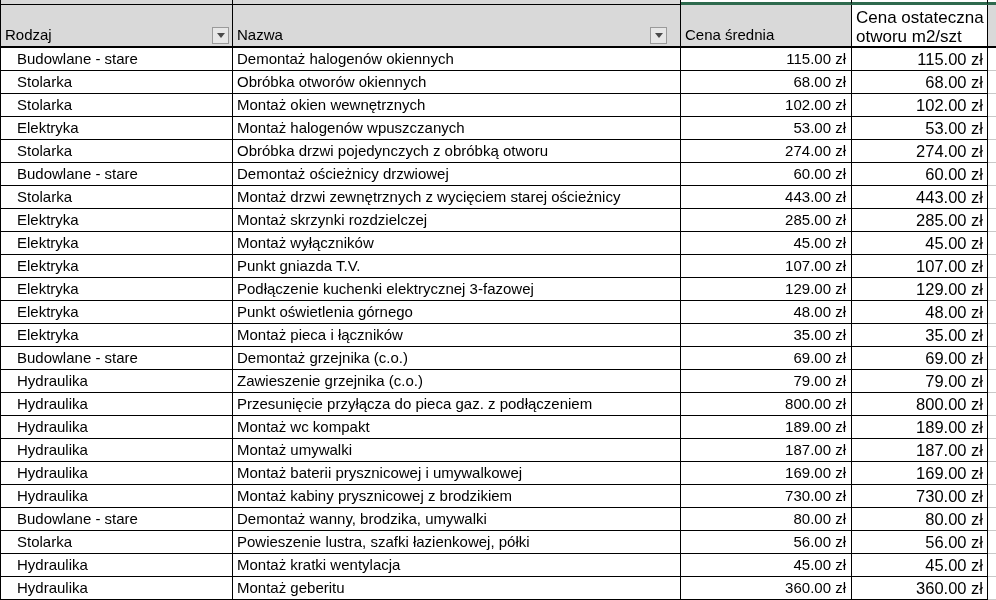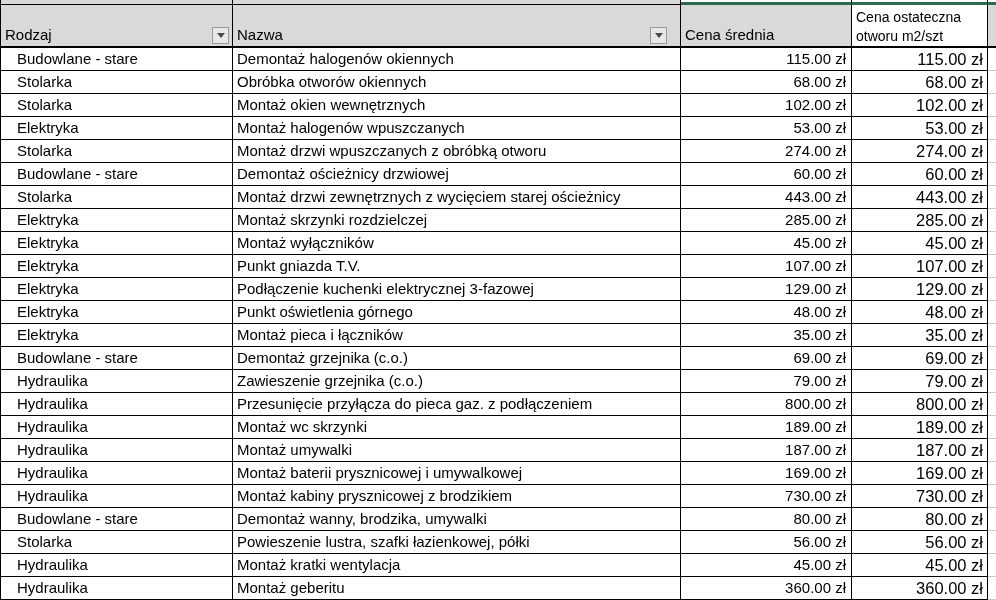--- a/index.html
+++ b/index.html
@@ -38,21 +38,21 @@
   .header .col-d { background:#ffffff; }
   .header .col-a { border-left:1px solid #000; border-right:1px solid #000; }
   .header .col-b { border-right:1px solid #000; }
   .header .col-c { border-right:1px solid #000; }
   .header .col-d { border-right:1px solid #000; }
   .header-label {
     position:absolute; left:4px; bottom:3px;
   }
   .header-twoline {
     position:absolute; left:4px; top:3px;
-    line-height:19px; font-size:14px;
+    line-height:19px; font-size:17px;
   }
   .header-twoline span { display:block; }
 
   .filter-btn {
     position:absolute; bottom:2px;
     width:17px; height:17px;
     background:#e7e7e7;
     border:1px solid #9a9a9a;
     display:flex; align-items:center; justify-content:center;
     padding:0; cursor:pointer;
@@ -141,21 +141,21 @@
       </div>
       <div class="row data-row">
         <div class="c col-a">Elektryka</div>
         <div class="c col-b">Montaż halogenów wpuszczanych</div>
         <div class="c col-c">53.00 zł</div>
         <div class="c col-d">53.00 zł</div>
         <div class="c col-e"></div>
       </div>
       <div class="row data-row">
         <div class="c col-a">Stolarka</div>
-        <div class="c col-b">Montaż drzwi wpuszczanych z obróbką otworu</div>
+        <div class="c col-b">Obróbka drzwi pojedynczych z obróbką otworu</div>
         <div class="c col-c">274.00 zł</div>
         <div class="c col-d">274.00 zł</div>
         <div class="c col-e"></div>
       </div>
       <div class="row data-row">
         <div class="c col-a">Budowlane - stare</div>
         <div class="c col-b">Demontaż ościeżnicy drzwiowej</div>
         <div class="c col-c">60.00 zł</div>
         <div class="c col-d">60.00 zł</div>
         <div class="c col-e"></div>
@@ -225,21 +225,21 @@
       </div>
       <div class="row data-row">
         <div class="c col-a">Hydraulika</div>
         <div class="c col-b">Przesunięcie przyłącza do pieca gaz. z podłączeniem</div>
         <div class="c col-c">800.00 zł</div>
         <div class="c col-d">800.00 zł</div>
         <div class="c col-e"></div>
       </div>
       <div class="row data-row">
         <div class="c col-a">Hydraulika</div>
-        <div class="c col-b">Montaż wc skrzynki</div>
+        <div class="c col-b">Montaż wc kompakt</div>
         <div class="c col-c">189.00 zł</div>
         <div class="c col-d">189.00 zł</div>
         <div class="c col-e"></div>
       </div>
       <div class="row data-row">
         <div class="c col-a">Hydraulika</div>
         <div class="c col-b">Montaż umywalki</div>
         <div class="c col-c">187.00 zł</div>
         <div class="c col-d">187.00 zł</div>
         <div class="c col-e"></div>

